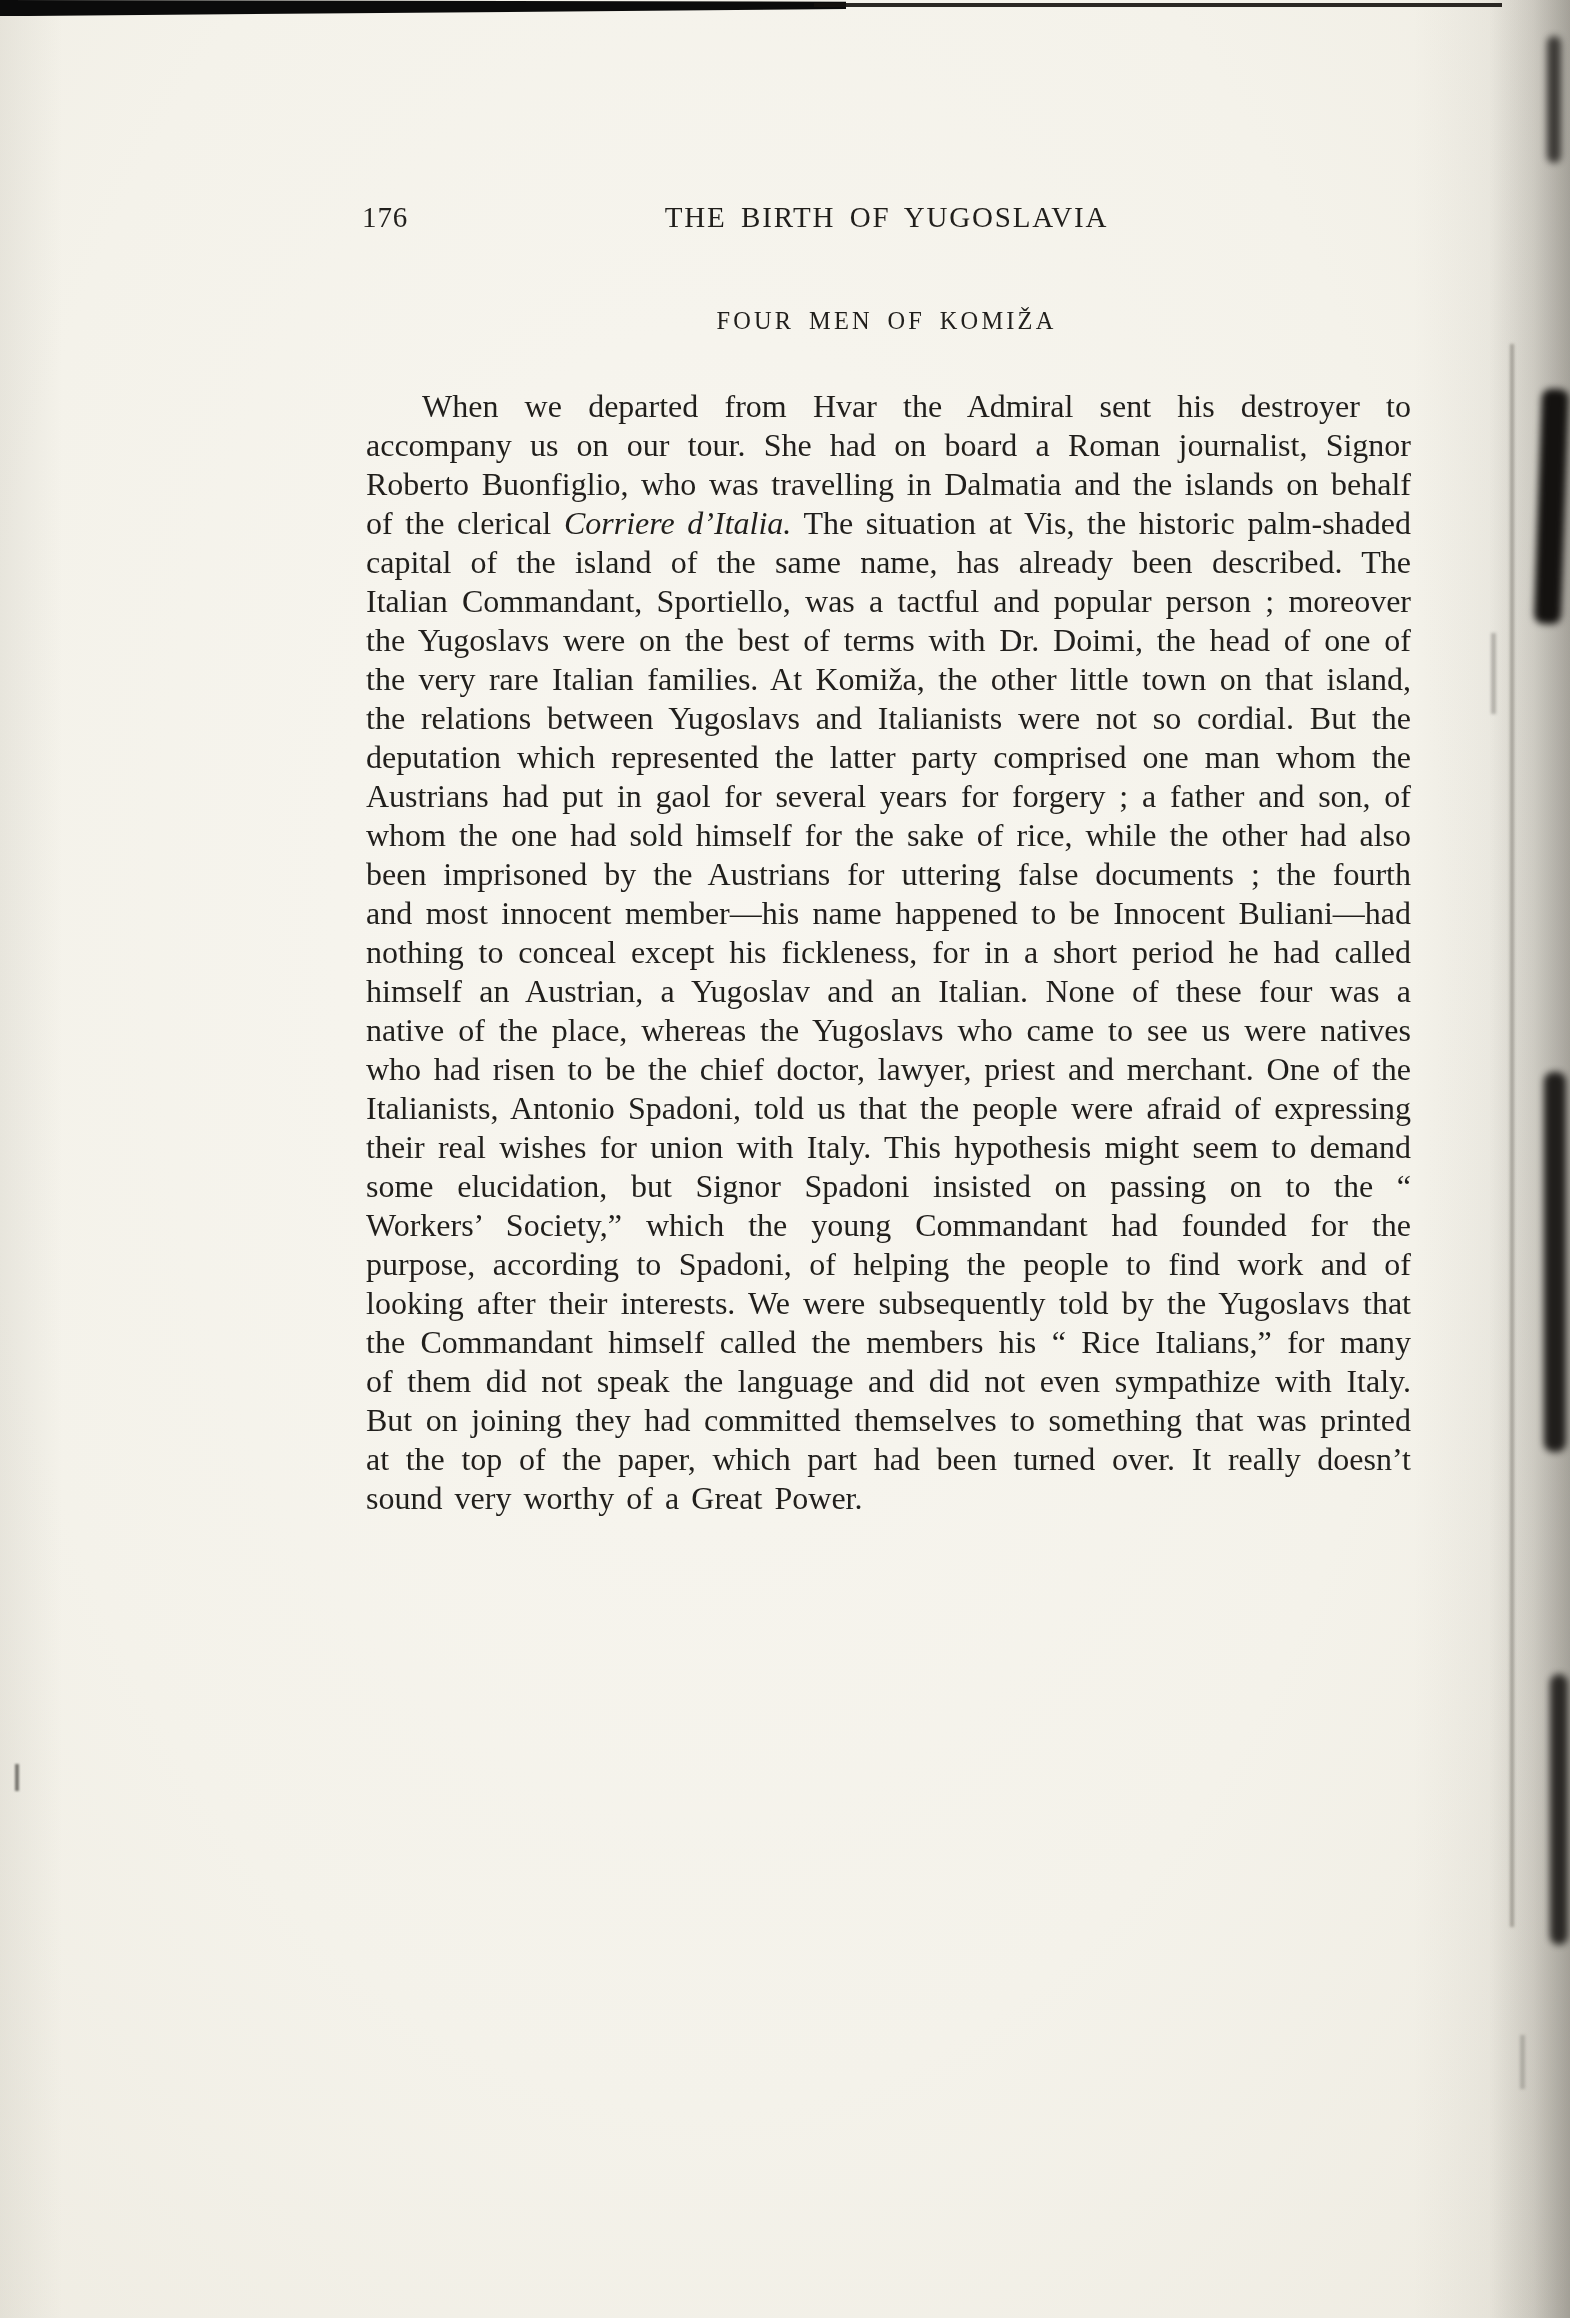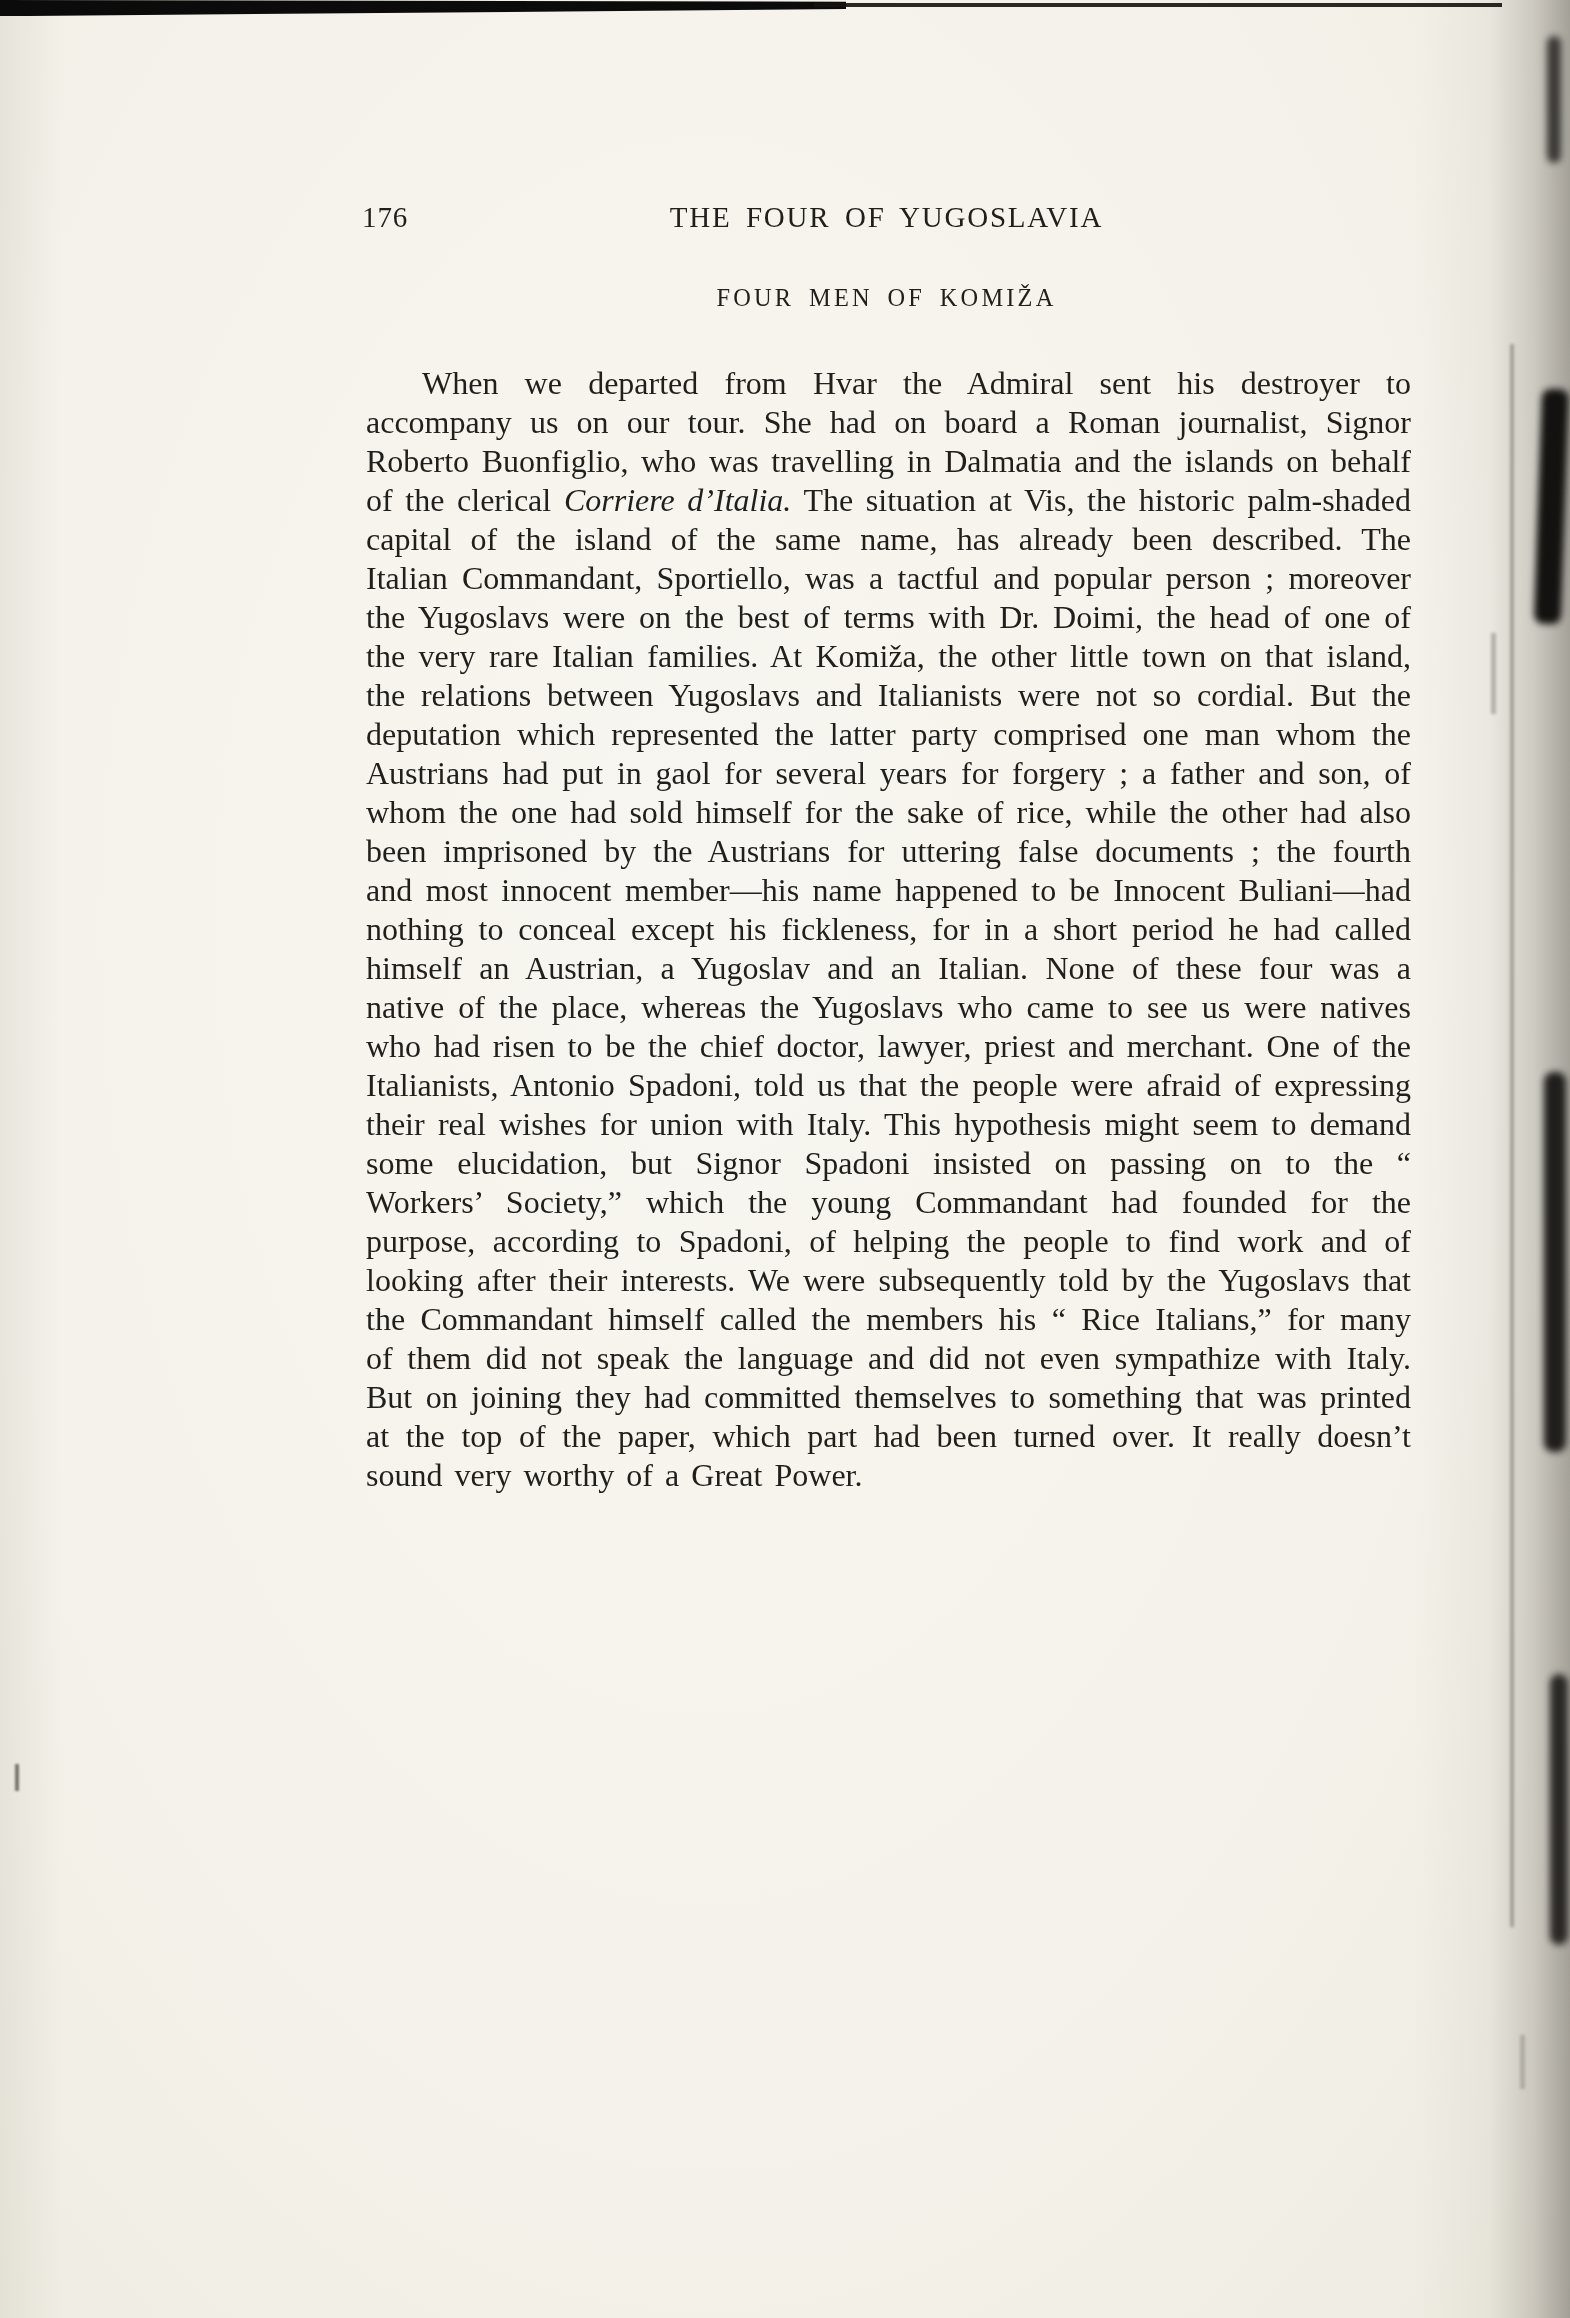--- a/index.html
+++ b/index.html
@@ -80,21 +80,21 @@
     letter-spacing: 1.8px;
     word-spacing: 5.4px;
     white-space: nowrap;
   }
   .page-number {
     position: absolute;
     left: 0;
     letter-spacing: 0.9px;
   }
   .section-heading {
-    margin: 50px 0 0 0;
+    margin: 73px 0 0 0;
     text-align: center;
     font-size: 24.4px;
     font-weight: normal;
     letter-spacing: 3.2px;
     word-spacing: 5.4px;
   }
   .body-text {
     margin: 52px 0 0 4px;
     font-size: 32px;
     line-height: 39px;
@@ -121,21 +121,21 @@
   <div class="artifact blob blob-b"></div>
   <div class="artifact blob blob-c"></div>
   <div class="artifact left-tick"></div>
   <div class="artifact speck-1"></div>
   <div class="artifact speck-2"></div>
 
   <div class="content">
 
     <header class="running-head">
       <span class="page-number">176</span>
-      <span class="running-title">THE FOUR OF YUGOSLAVIA</span>
+      <span class="running-title">THE BIRTH OF YUGOSLAVIA</span>
     </header>
 
     <h2 class="section-heading">FOUR MEN OF KOMIŽA</h2>
 
     <p class="body-text"><span>When we departed from Hvar the Admiral sent his destroyer to accompany us on our tour. She had on board a Roman journalist, Signor Roberto Buonfiglio, who was travelling in Dalmatia and the islands on behalf of the clerical </span><em class="italic">Corriere d’Italia.</em><span> The situation at Vis, the historic palm-shaded capital of the island of the same name, has already been described. The Italian Commandant, Sportiello, was a tactful and popular person ; moreover the Yugoslavs were on the best of terms with Dr. Doimi, the head of one of the very rare Italian families. At Komiža, the other little town on that island, the relations between Yugoslavs and Italianists were not so cordial. But the deputation which represented the latter party comprised one man whom the Austrians had put in gaol for several years for forgery ; a father and son, of whom the one had sold himself for the sake of rice, while the other had also been imprisoned by the Austrians for uttering false documents ; the fourth and most innocent member—his name happened to be Innocent Buliani—had nothing to conceal except his fickleness, for in a short period he had called himself an Austrian, a Yugoslav and an Italian. None of these four was a native of the place, whereas the Yugoslavs who came to see us were natives who had risen to be the chief doctor, lawyer, priest and merchant. One of the Italianists, Antonio Spadoni, told us that the people were afraid of expressing their real wishes for union with Italy. This hypothesis might seem to demand some elucidation, but Signor Spadoni insisted on passing on to the “ Workers’ Society,” which the young Commandant had founded for the purpose, according to Spadoni, of helping the people to find work and of looking after their interests. We were subsequently told by the Yugoslavs that the Commandant himself called the members his “ Rice Italians,” for many of them did not speak the language and did not even sympathize with Italy. But on joining they had committed themselves to something that was printed at the top of the paper, which part had been turned over. It really doesn’t sound very worthy of a Great Power.</span></p>
 
   </div>
 </div>
 
 

